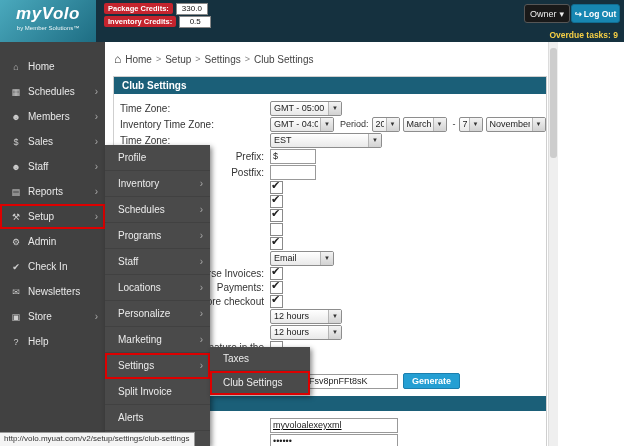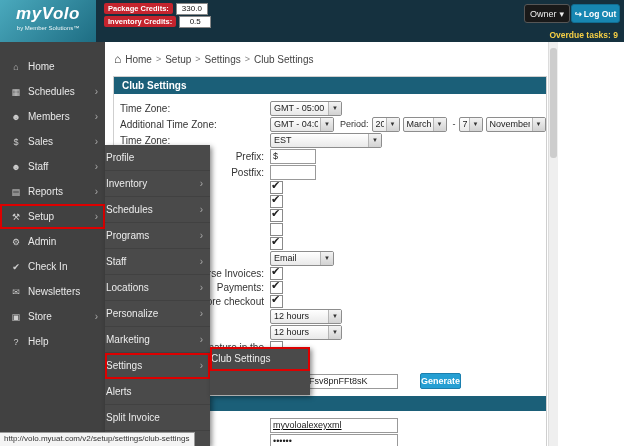--- a/index.html
+++ b/index.html
@@ -28,21 +28,21 @@
   .sitem .lab{margin-left:4px;}
   .sitem .chev,.fitem .chev{position:absolute;right:7px;color:#a8a8a8;font-size:10px;}
   .hl{outline:2px solid #dd0000;outline-offset:-2px;}
 
   
   .flyout{position:absolute;background:#4a4a4a;box-shadow:2px 2px 5px rgba(0,0,0,.45);z-index:20;}
   .fly1{left:105px;top:145px;width:105px;height:301px;}
   .fly2{left:210px;top:347px;width:100px;height:48px;z-index:21;}
   .fitem{position:relative;height:25px;display:flex;align-items:center;color:#ececec;font-size:10px;cursor:pointer;border-bottom:1px solid rgba(0,0,0,.12);}
   .fly2 .fitem{height:24px;box-sizing:border-box;}
-  .fitem .lab{margin-left:1px;}
+  .fitem .lab{margin-left:13px;}
 
   
   .main{position:absolute;left:105px;top:42px;width:519px;height:404px;background:#fff;}
   .breadcrumb{position:absolute;left:9px;top:10px;font-size:10px;color:#444;display:flex;align-items:center;gap:4px;}
   .breadcrumb .home-ico{font-size:12px;color:#333;}
   .breadcrumb .sep{color:#888;font-size:9px;}
   .panel{position:absolute;left:8px;top:34px;width:432px;border:1px solid #cfcfcf;background:#fff;}
   .bar{background:#1b5f78;color:#fff;font-size:10px;font-weight:bold;padding:3px 8px;height:11px;}
   .pbody{padding:6px;}
   .row{display:flex;align-items:center;height:16px;}
@@ -51,21 +51,21 @@
   .lbl{width:150px;flex:none;font-size:10px;color:#333;white-space:nowrap;overflow:hidden;}
   .lbl.r{text-align:right;padding-right:6px;box-sizing:border-box;}
   .minilab{font-size:9px;color:#333;margin:0 3px;flex:none;}
   .sel{display:inline-flex;align-items:center;justify-content:space-between;border:1px solid #8d8d8d;border-radius:2px;background:linear-gradient(#ffffff,#e9e9e9);height:15px;font-size:9px;color:#222;box-sizing:border-box;padding-left:3px;cursor:pointer;flex:none;margin-right:3px;}
   .sel .st{white-space:nowrap;overflow:hidden;}
   .sel .ar{width:12px;height:13px;margin-left:2px;border-left:1px solid #b5b5b5;background:linear-gradient(#f3f3f3,#d2d2d2);display:flex;align-items:center;justify-content:center;flex:none;}
   .sel .ar::after{content:"▼";font-size:6px;color:#333;}
   .inp{border:1px solid #999;height:13px;font-size:9px;color:#222;padding:0 2px;background:#fff;flex:none;font-family:"Liberation Sans",sans-serif;}
   .cb{position:relative;width:11px;height:11px;border:1px solid #8a8a8a;background:#fff;flex:none;cursor:pointer;}
   .cb[data-checked="true"]::after{content:"✔";position:absolute;left:0;top:-3px;font-size:11px;color:#222;}
-  .genbtn{margin-left:22px;height:16px;padding:0 0;background:#259fd3;border:1px solid #1b7fae;border-radius:2px;color:#fff;font-size:9px;font-weight:bold;cursor:pointer;font-family:"Liberation Sans",sans-serif;}
+  .genbtn{margin-left:5px;height:16px;padding:0 8px;background:#259fd3;border:1px solid #1b7fae;border-radius:2px;color:#fff;font-size:9px;font-weight:bold;cursor:pointer;font-family:"Liberation Sans",sans-serif;}
   .apirow{margin-top:18px;height:18px;}
   .bar2{margin:6px -6px 0 -6px;height:15px;background:#1b5f78;}
   .w24{width:24px}.w28{width:28px}.w40{width:40px}.w44{width:44px}.w60{width:60px}.w64{width:64px}.w72{width:72px}.w112{width:112px}.w122{width:122px}
 
   
   .scroll{position:absolute;left:548px;top:42px;width:9px;height:404px;background:#efefef;border-left:1px solid #dcdcdc;}
   .thumb{position:absolute;left:1px;top:6px;width:7px;height:110px;background:#cdcdcd;border-radius:3px;}
   .statusbar{position:absolute;left:0;top:432px;height:12px;background:#f4f4f4;border:1px solid #9a9a9a;border-left:none;font-size:8px;color:#333;padding:1px 5px 0 4px;z-index:30;white-space:nowrap;}
 </style>
 </head>
@@ -180,21 +180,21 @@
 
         <div class="row">
           <span class="lbl">Time Zone:</span>
           <span class="sel w72">
               <span class="st">GMT - 05:00</span>
               <span class="ar"></span>
             </span>
         </div>
 
         <div class="row">
-          <span class="lbl">Additional Time Zone:</span>
+          <span class="lbl">Inventory Time Zone:</span>
           <span class="sel w64">
               <span class="st">GMT - 04:00</span>
               <span class="ar"></span>
             </span>
           <span class="minilab">Period:</span>
           <span class="sel w28">
               <span class="st">20</span>
               <span class="ar"></span>
             </span>
           <span class="sel w44">
@@ -347,31 +347,34 @@
     </div>
     <div class="fitem">
       <span class="lab">Marketing</span>
       <span class="chev">›</span>
     </div>
     <div class="fitem hl">
       <span class="lab">Settings</span>
       <span class="chev">›</span>
     </div>
     <div class="fitem">
+      <span class="lab">Split Invoice</span>
+    </div>
+    <div class="fitem">
       <span class="lab">Alerts</span>
     </div>
     <div class="fitem">
-      <span class="lab">Split Invoice</span>
-    </div>
-    <div class="fitem">
       <span class="lab">Downloads</span>
     </div>
   </div>
 
   <div class="flyout fly2">
+    <div class="fitem">
+      <span class="lab">Taxes</span>
+    </div>
     <div class="fitem hl">
       <span class="lab">Club Settings</span>
     </div>
   </div>
 
   <div class="statusbar">http://volo.myuat.com/v2/setup/settings/club-settings</div>
 
 </div>
 
 </body></html>

